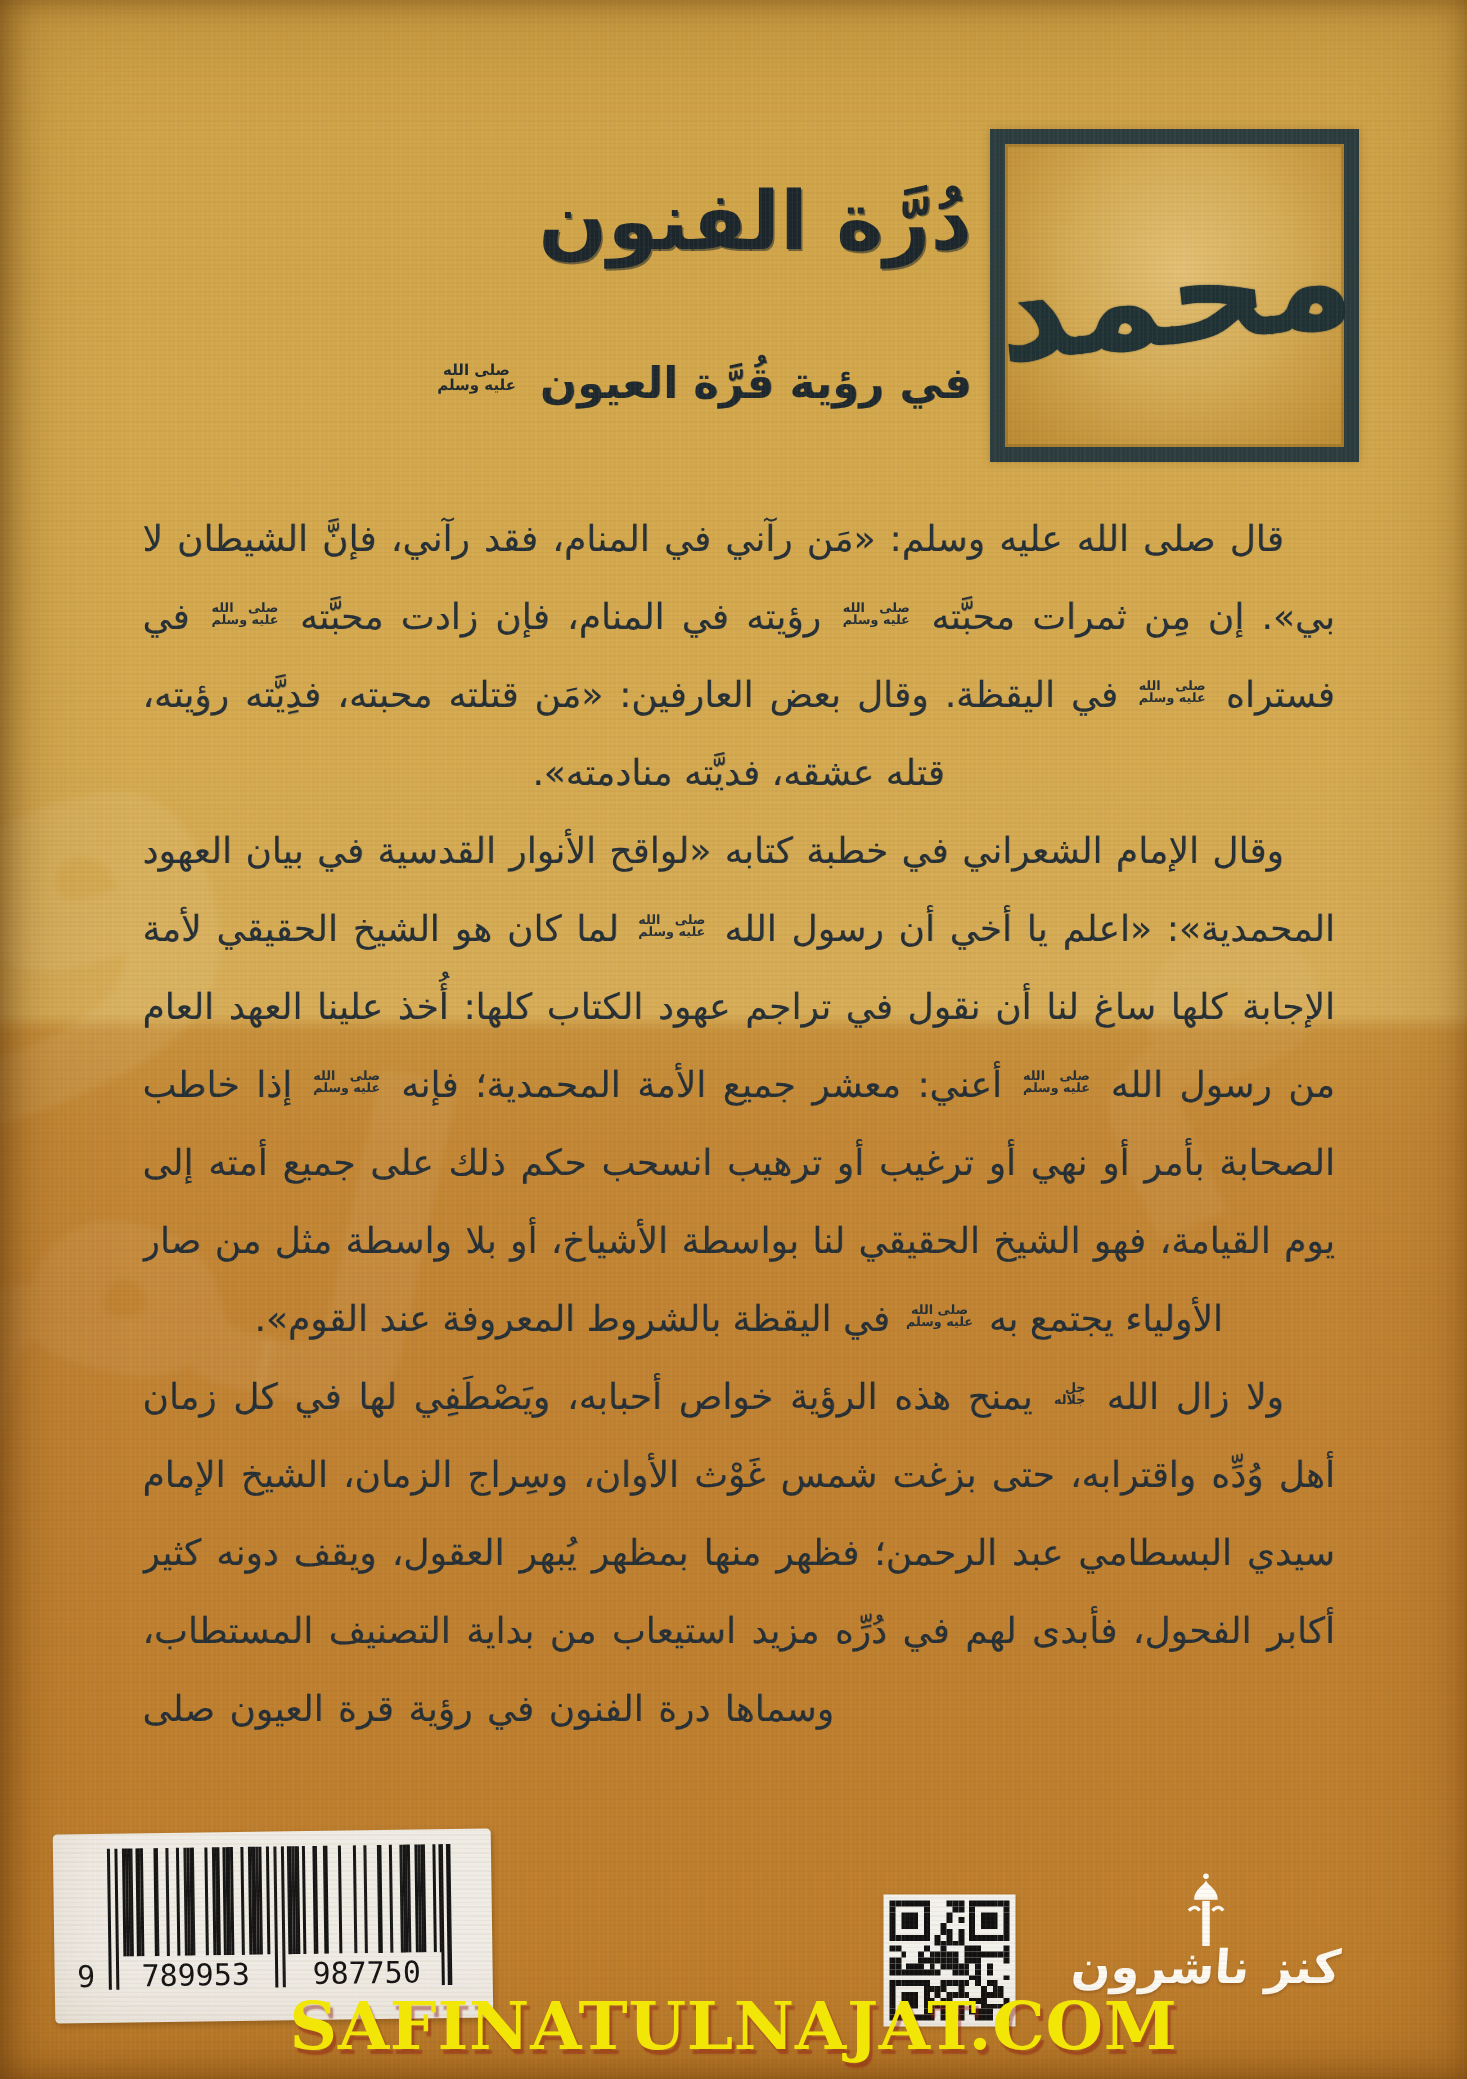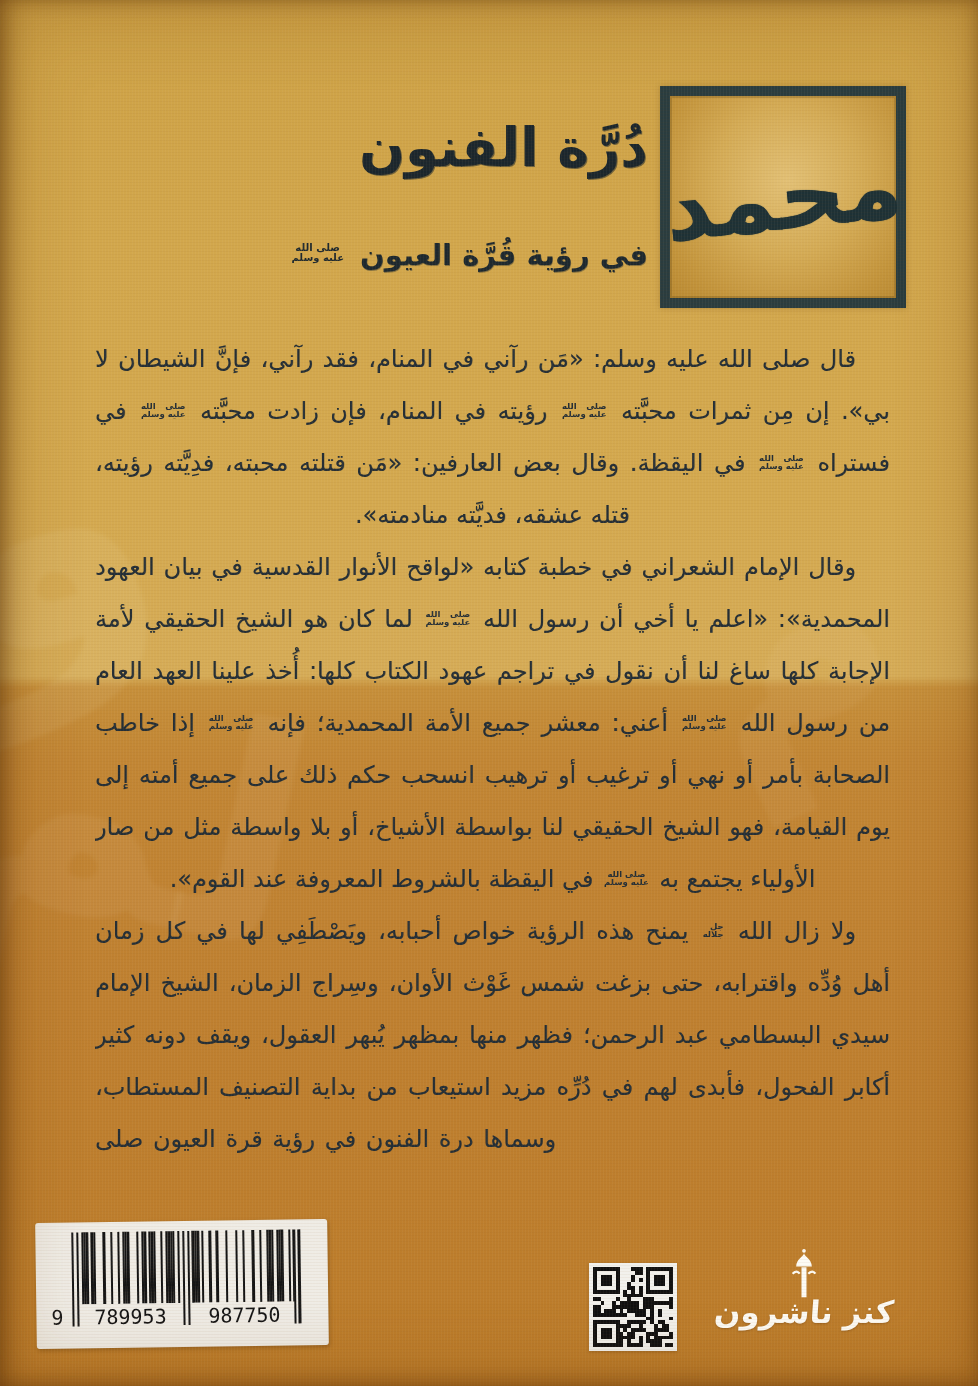--- a/index.html
+++ b/index.html
@@ -723,14 +723,15 @@
   <div class="publisher">
     <svg class="dome" viewBox="0 0 60 70" width="44" height="50" aria-hidden="true">
       <circle cx="30" cy="4" r="2.6" fill="#fdfbf4"></circle>
       <path d="M30 7 C30 12 19 15 19 26 L41 26 C41 15 30 12 30 7 Z" fill="#fdfbf4"></path>
       <rect x="26.5" y="27" width="7" height="42" fill="#fdfbf4"></rect>
       <path d="M14 36 q6 -6 10 0 M36 36 q6 -6 10 0" stroke="#fdfbf4" stroke-width="3" fill="none"></path>
     </svg>
     <div class="publisher-name">كنز ناشرون</div>
   </div>
 
+  <div class="watermark">SAFINATULNAJAT.COM</div>
 
 </div>
 
 </body></html>

